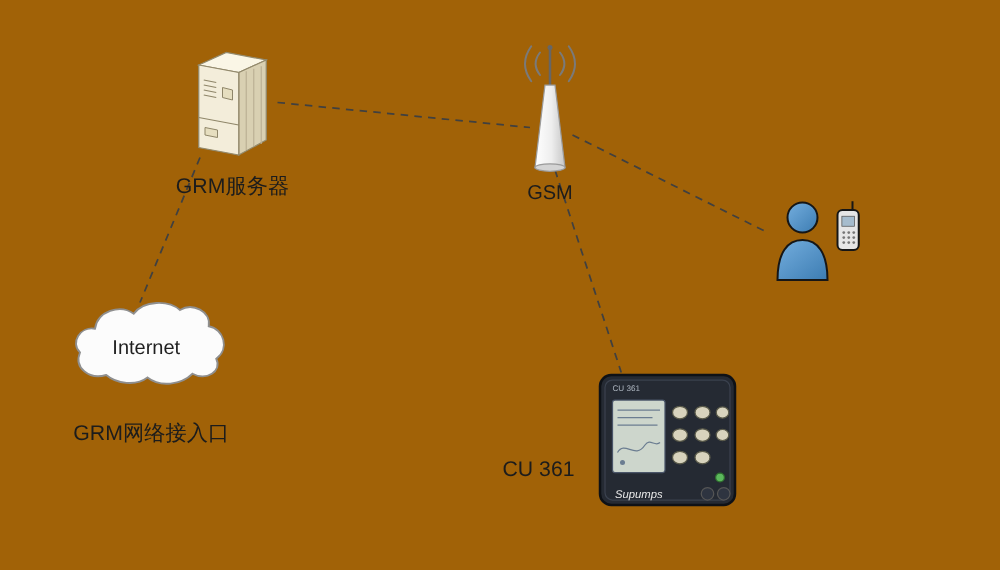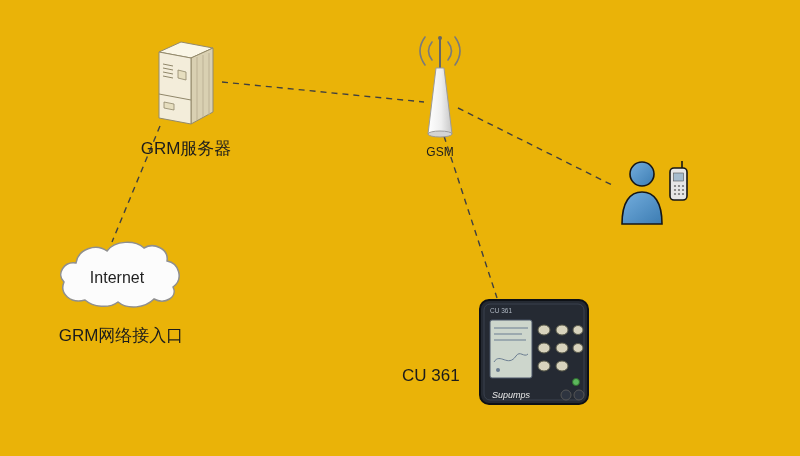--- a/index.html
+++ b/index.html
@@ -1,30 +1,30 @@
 <!DOCTYPE html>
 <html><head>
 <meta charset="utf-8">
 <style>
   html,body{margin:0;padding:0;background:#e8eef1;}
   .canvas{
-    position:relative;width:800px;height:456px;background:#eab308;
+    position:relative;width:800px;height:456px;background:#a16207;
     font-family:"Liberation Sans","DejaVu Sans",sans-serif;overflow:hidden;
   }
   .links{position:absolute;left:0;top:0;width:800px;height:456px;}
   .node{position:absolute;display:flex;flex-direction:column;align-items:center;}
   .node svg{display:block;}
   .label{font-size:17px;color:#1c1c1c;white-space:nowrap;line-height:1.2;}
-  .label.small{font-size:12px;}
+  .label.small{font-size:16px;}
   .server-node{left:116px;top:36px;width:140px;}
   .server-node .label{margin-top:8px;}
   .gsm-node{left:400px;top:28px;width:80px;}
   .gsm-node .label{margin-top:5px;}
   .cloud-node{left:55px;top:236px;width:132px;justify-content:flex-end;}
-  .cloud-node .label{margin-top:10px;}
+  .cloud-node .label{margin-top:21px;}
   .person-node{left:610px;top:158px;width:88px;}
   .cu-node{left:478px;top:296px;width:112px;}
   .cu-label{position:absolute;left:402px;top:366px;font-size:17px;color:#1c1c1c;white-space:nowrap;}
 </style>
 </head>
 <body>
 
 <div class="canvas">
 
   <svg class="links" viewBox="0 0 800 456">

